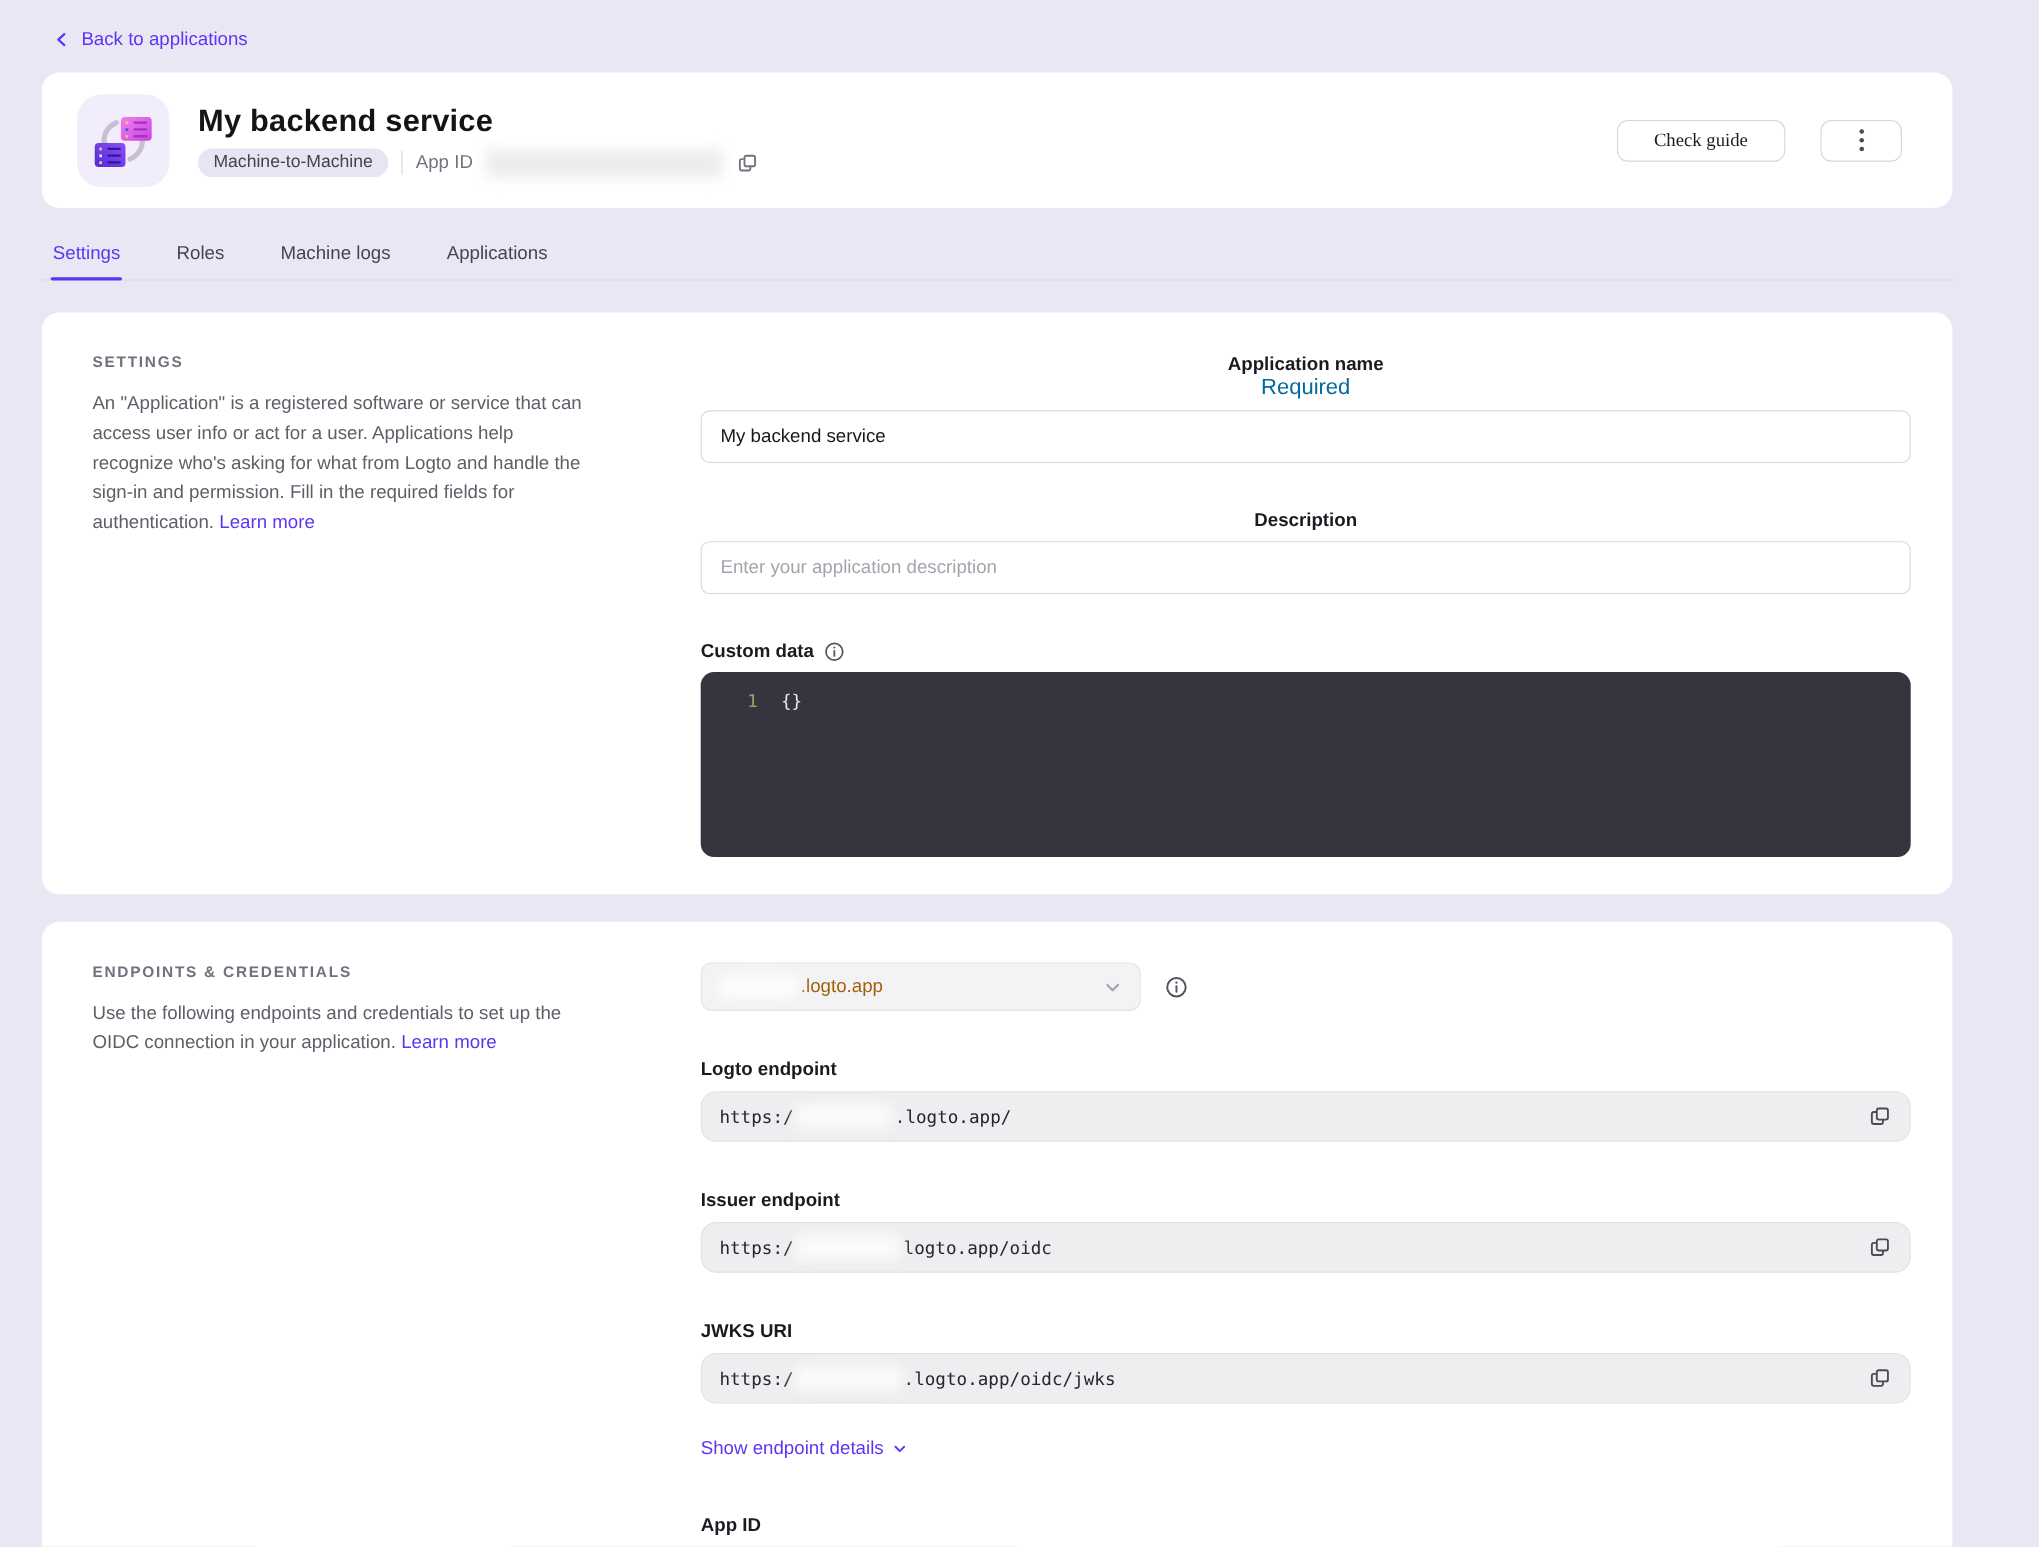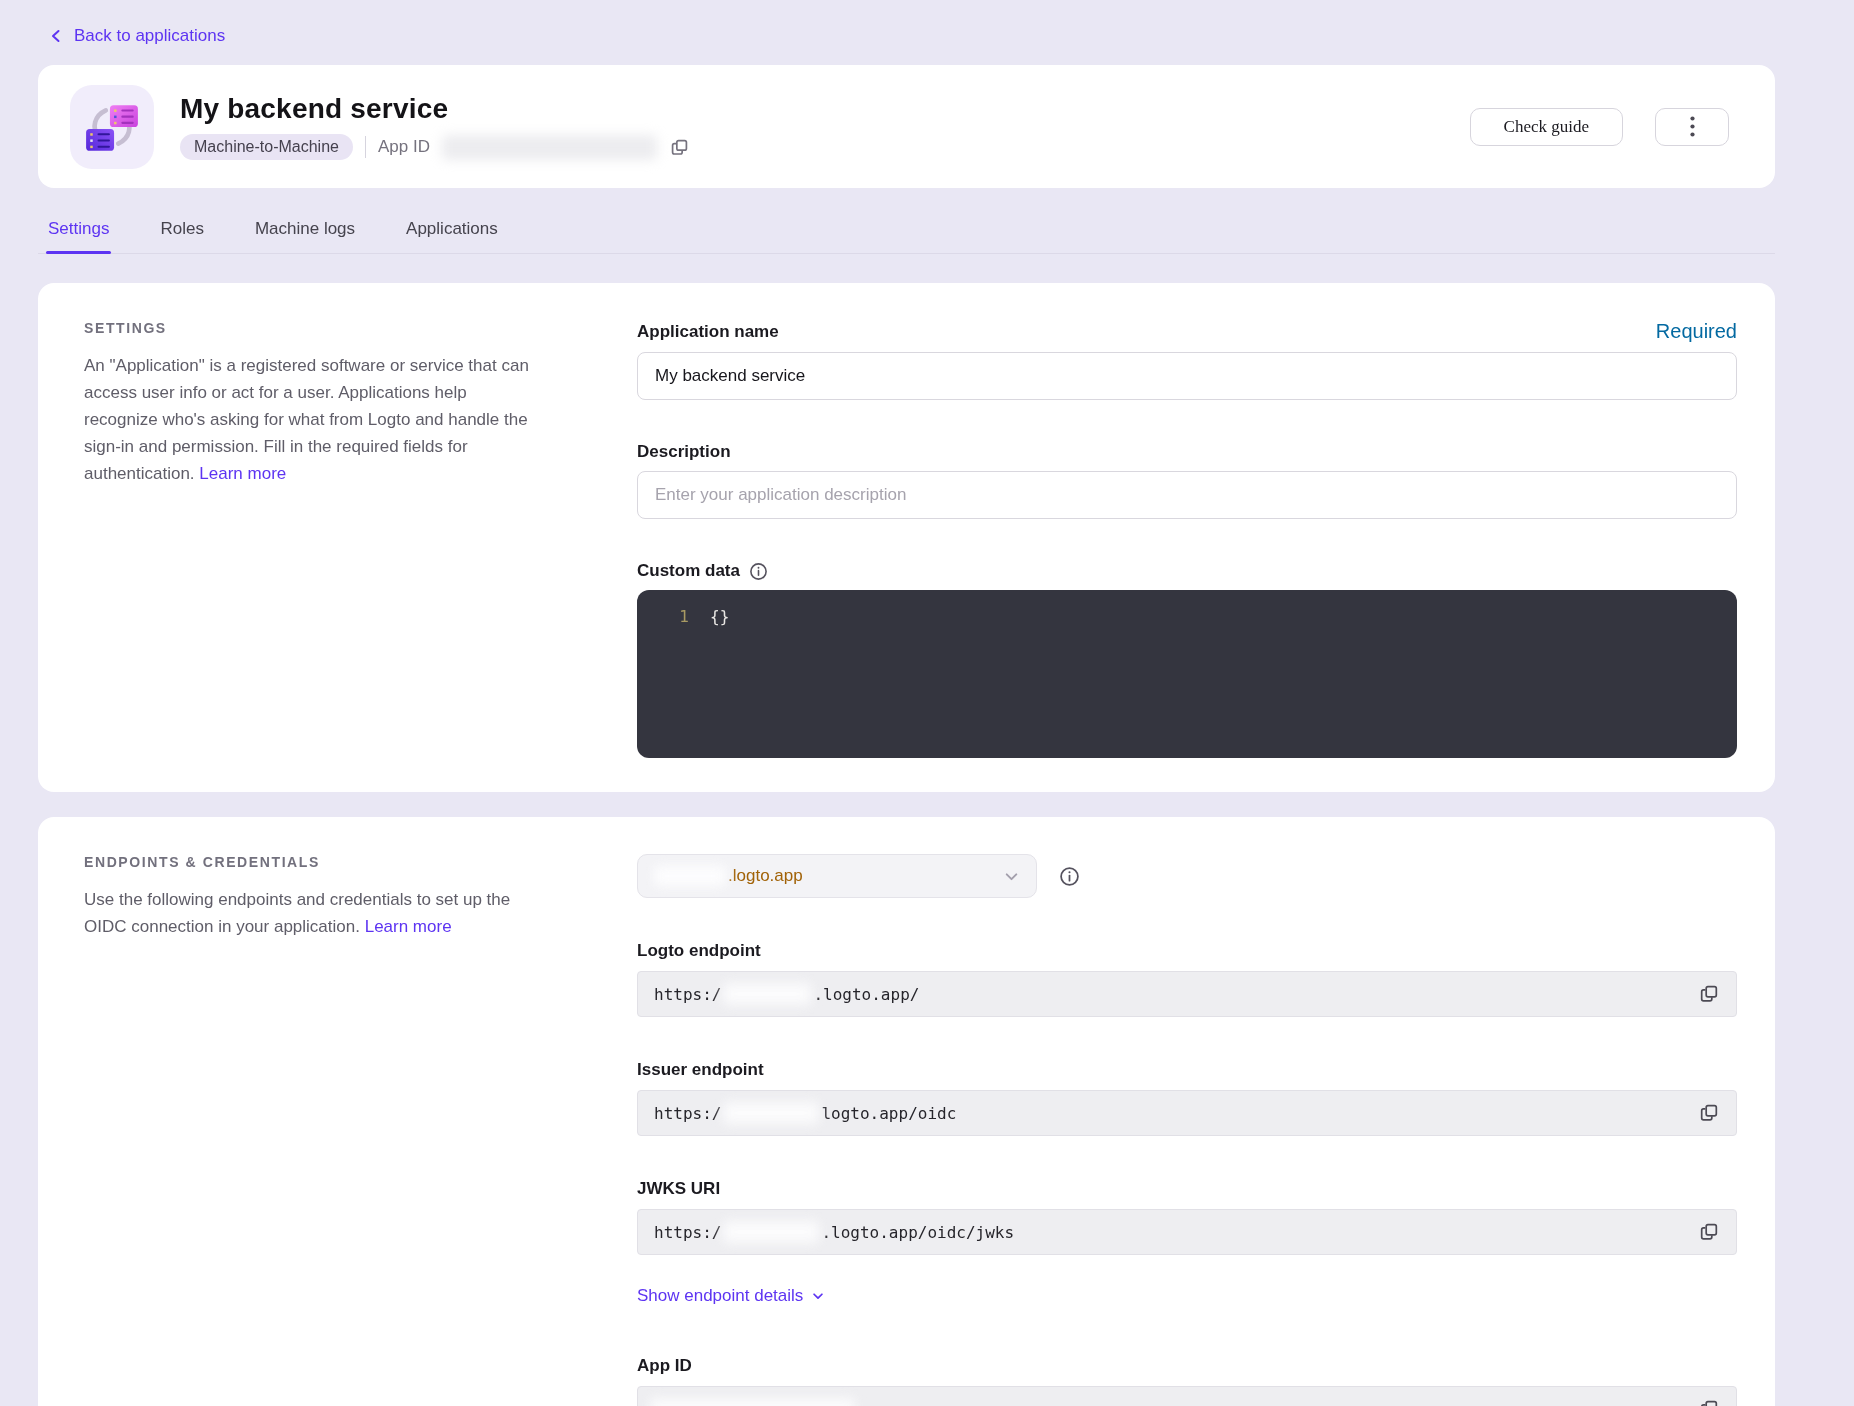--- a/index.html
+++ b/index.html
@@ -91,21 +91,21 @@
     color:#72707d; text-transform:uppercase;
   }
   .section-desc {
     margin-top:16px; font-size:17px; line-height:27px; color:#5f5d68;
   }
   .learn-more { color:#5d34f2; text-decoration:none; cursor:pointer;text-align:right; }
 
   
   .field { margin-top:0; }
   .field + .field { margin-top:42px; }
-  .label-row { display:flex; align-items:center; justify-content:space-between; margin-bottom:9px; }
+  .label-row { display:flex; align-items:center; justify-content:space-between; margin-bottom:9px;flex-direction:column; }
   .field-label { font-size:17px; font-weight:600; color:#1b1a20; }
   .required-tag { font-size:20px; color:#0369a1; font-weight:400; }
   .label-inline { display:flex; align-items:center; gap:9px; margin-bottom:9px; }
   .text-input {
     width:100%; height:48px; border:1px solid #d9d7de; border-radius:8px;
     padding:0 17px; font-size:17px; font-family:inherit; color:#17161c;
     background:#fff; outline:none;
   }
   .text-input::placeholder { color:#a6a3ad; }
 
@@ -124,21 +124,21 @@
   .select {
     width:400px; height:44px; background:#f3f3f6; border:1px solid #e4e3e9;
     border-radius:10px; display:flex; align-items:center;
     padding:0 16px; font-size:17px; color:#a16207; cursor:pointer;
   }
   .select .redacted { width:72px; height:20px; background:#fdfdfe; margin-right:2px; }
   .select .sel-text { flex:1 1 auto; }
   .ep-group { margin-top:43px; }
   .ep-group .field-label { display:block; margin-bottom:10px; }
   .mono-field {
-    height:46px; background:#eeeef1; border:1px solid #e1e0e6; border-radius:4px;
+    height:46px; background:#eeeef1; border:1px solid #e1e0e6; border-radius:14px;
     display:flex; align-items:center; padding:0 16px;
     font-family:"DejaVu Sans Mono", monospace; font-size:16px; color:#26252b;
   }
   .mono-field .redacted { height:22px; background:#fbfbfc; margin:0 2px; }
   .mono-field .spacer { flex:1 1 auto; }
   .show-details {
     margin-top:31px; display:inline-flex; align-items:center; gap:8px;
     color:#5d34f2; font-size:17px; font-weight:500; text-decoration:none; cursor:pointer;
   }
   .appid-group { margin-top:50px; }

